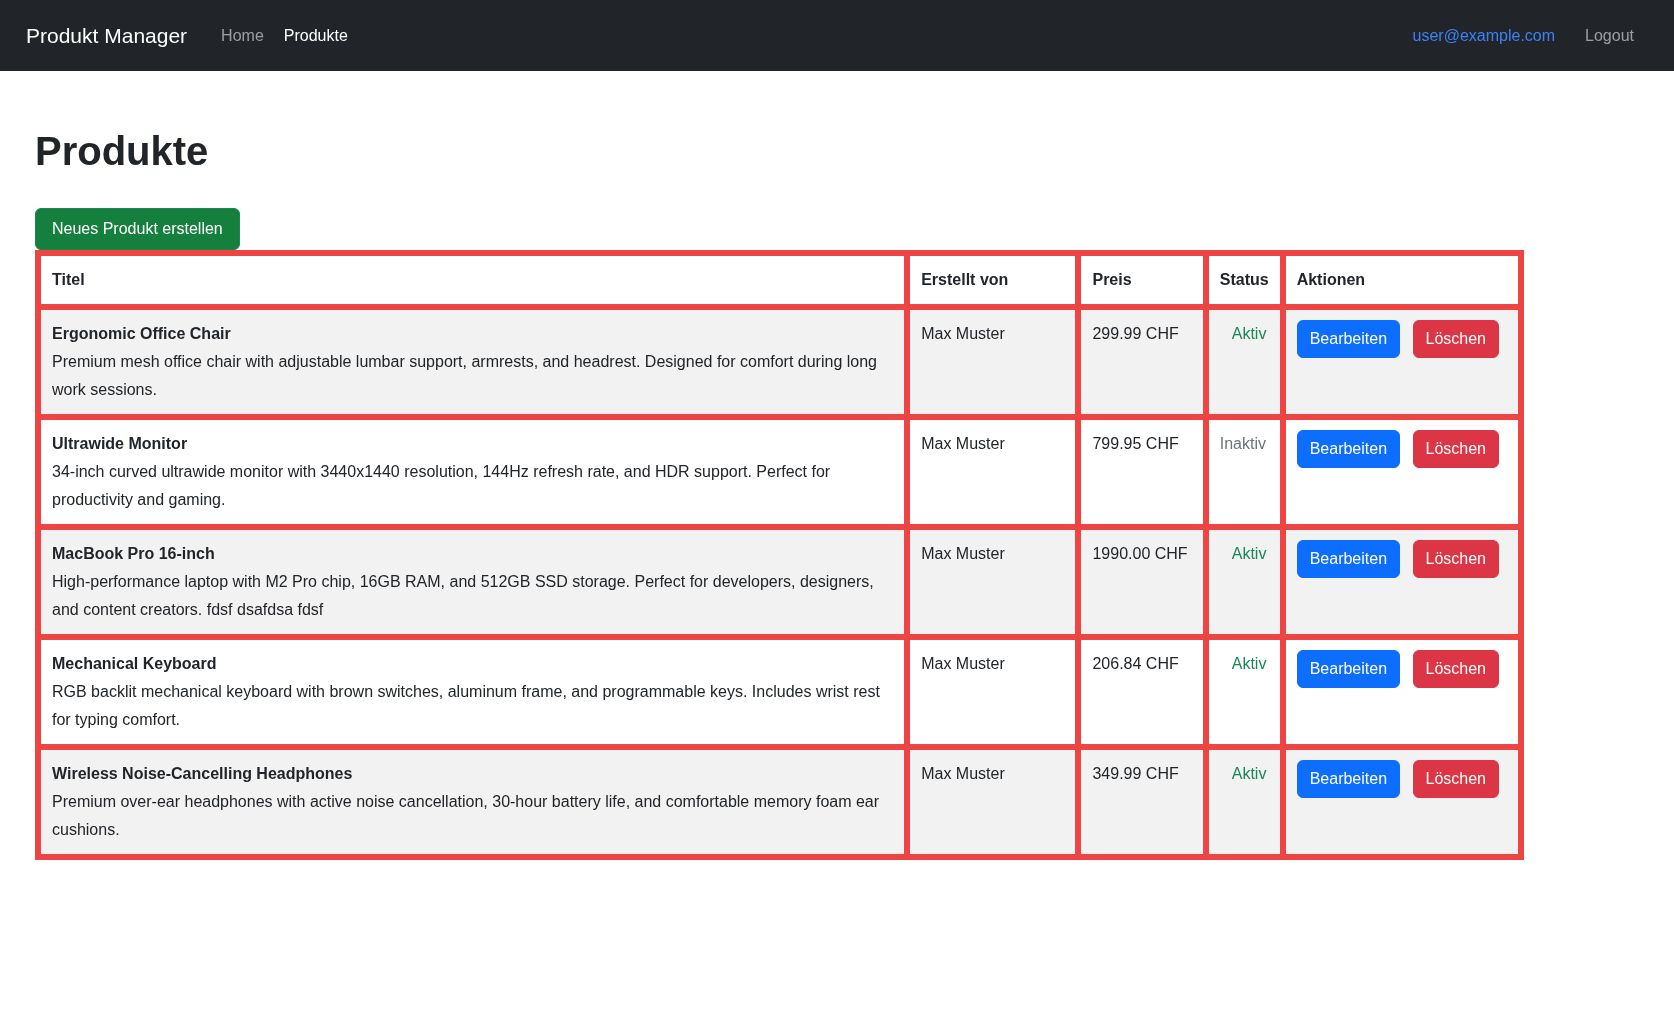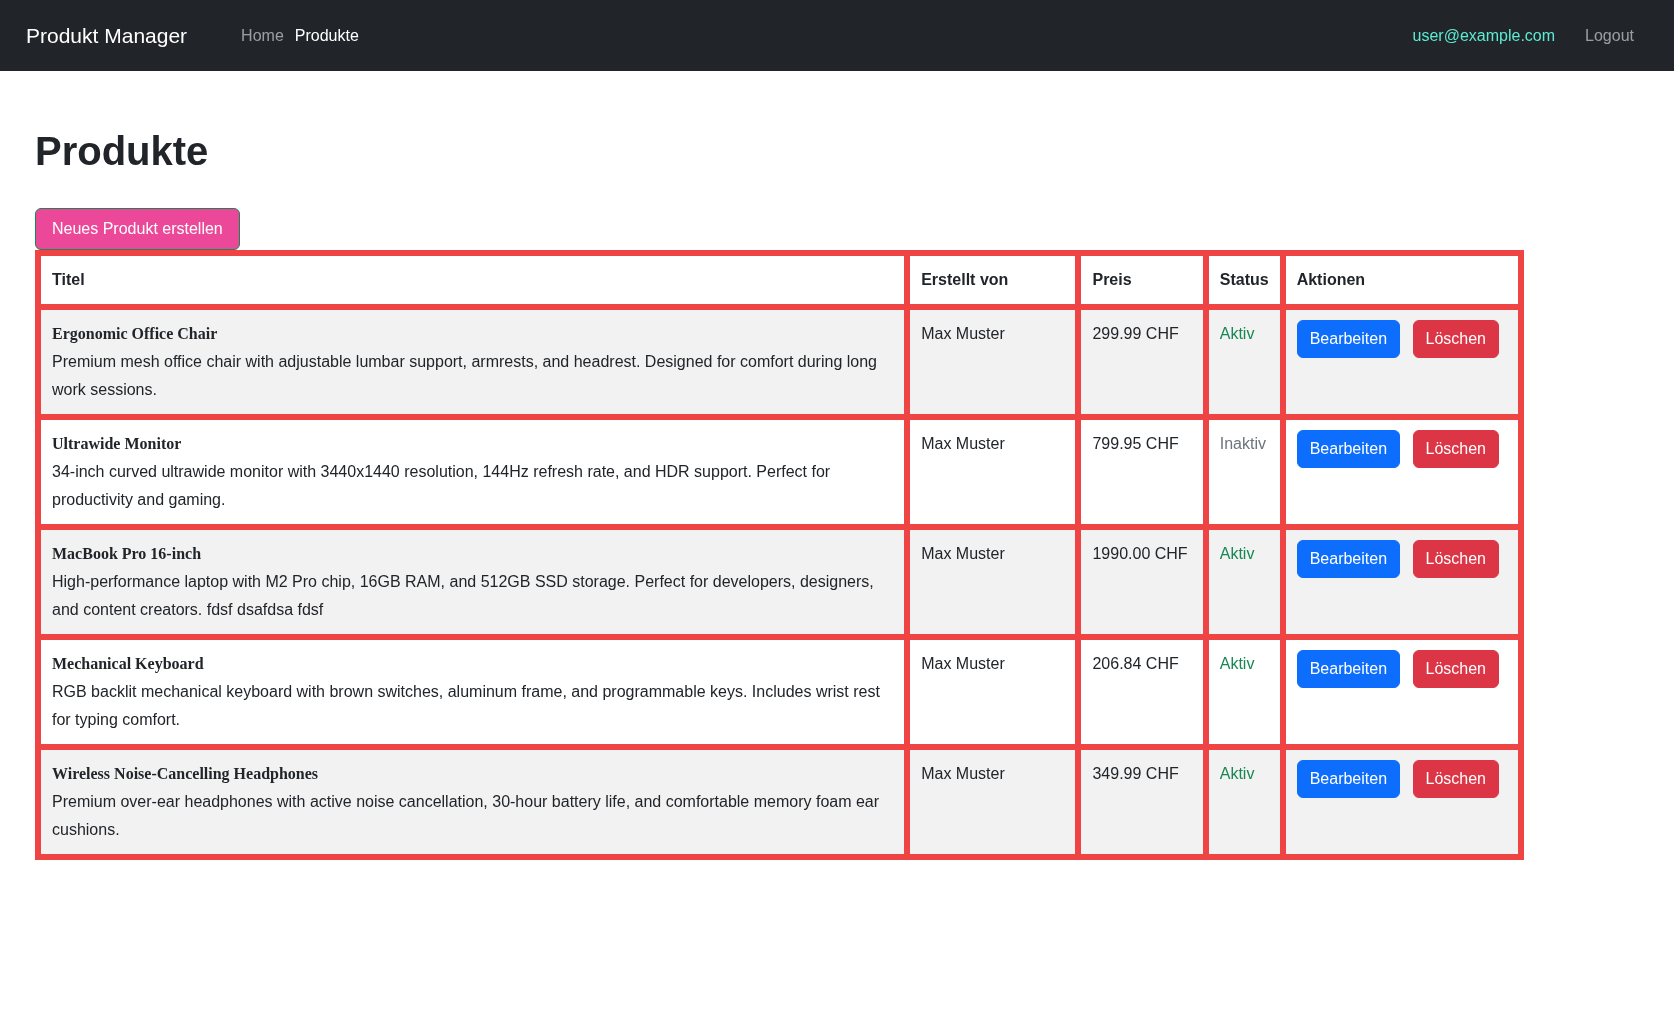--- a/index.html
+++ b/index.html
@@ -20,57 +20,57 @@
     align-items: center;
     padding: 0 40px 0 26px;
   }
   .navbar-brand {
     color: #ffffff;
     font-size: 21px;
     text-decoration: none;
     margin-right: 34px;
     white-space: nowrap;
   }
-  .nav-links { display: flex; gap: 11px; margin-left: 20px; }
+  .nav-links { display: flex; gap: 20px; }
   .nav-link { color: rgba(255,255,255,0.55); text-decoration: none; }
   .nav-link.active { color: #ffffff; }
   .navbar-right { margin-left: auto; display: flex; align-items: center; gap: 30px; }
-  .user-email { color: #5eead4; }
+  .user-email { color: #3b82f6; }
   .logout-link { color: rgba(255,255,255,0.55); text-decoration: none; }
 
   
   main { padding: 58px 150px 60px 35px; }
   .page-title { font-size: 40px; font-weight: 600; margin-bottom: 34px; }
   .btn {
     display: inline-block;
     border: 1px solid transparent;
     border-radius: 6px;
     padding: 8px 16px;
     font-size: 16px;
     font-family: inherit;
     line-height: 1.5;
     color: #ffffff;
     cursor: pointer;
   }
-  .btn-success { background: #ec4899; border-color: #198754; }
+  .btn-success { background: #15803d; border-color: #198754; }
   .list-heading { font-size: 32px; font-weight: 600; margin: 36px 0 24px; }
 
   
   table.product-table { width: 100%; border-collapse: collapse; }
   .product-table th, .product-table td {
     border: 6px solid #ef4444;
     text-align: left;
     vertical-align: top;
     padding: 10px 11px;
     line-height: 1.75;
   }
   .product-table th { font-weight: 700; }
   .product-table tbody tr:nth-child(odd) { background: #f2f2f2; }
-  .product-title { font-weight: 700; font-family: Liberation Serif, serif; }
-  .status-active { color: #198754; }
+  .product-title { font-weight: 700; }
+  .status-active { color: #198754; margin-left: 12px; }
   .status-inactive { color: #6c757d; }
   .btn-sm { padding: 6px 12px; border-radius: 6px; }
   .btn-primary { background: #0d6efd; border-color: #0d6efd; }
   .btn-danger { background: #dc3545; border-color: #dc3545; }
   td.actions-cell { white-space: nowrap; }
   td.actions-cell .btn { margin-right: 8px; }
 </style>
 </head>
 <body>
 

